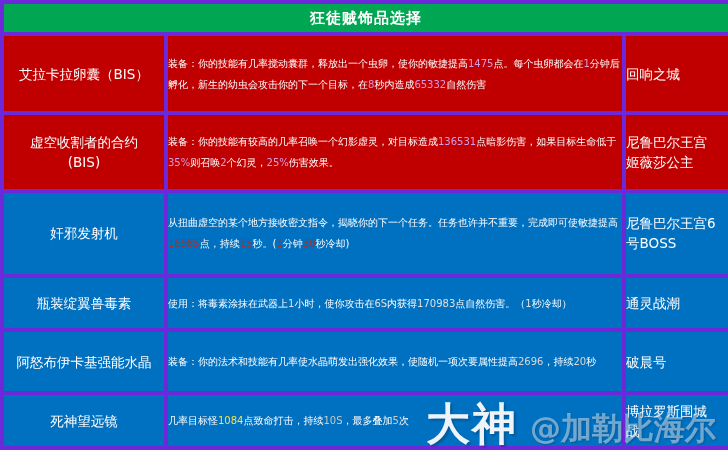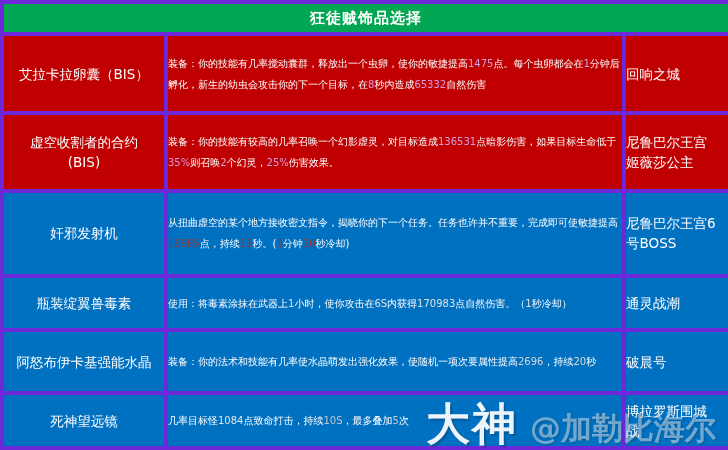--- a/index.html
+++ b/index.html
@@ -143,21 +143,21 @@
           <td class="attr-cell"><span>使用：将毒素涂抹在武器上</span><span style="color: rgb(224, 224, 224);">1</span><span>小时，使你攻击在</span><span style="color: rgb(224, 224, 224);">6S</span><span>内获得</span><span style="color: rgb(224, 224, 224);">170983</span><span>点自然伤害。（</span><span style="color: rgb(224, 224, 224);">1</span><span>秒冷却）</span></td>
           <td class="drop-cell">通灵战潮</td>
         </tr>
         <tr class="blue">
           <td class="name-cell">阿怒布伊卡基强能水晶</td>
           <td class="attr-cell"><span>装备：你的法术和技能有几率使水晶萌发出强化效果，使随机一项次要属性提高</span><span style="color: rgb(216, 216, 216);">2696</span><span>，持续</span><span style="color: rgb(216, 216, 216);">20</span><span>秒</span></td>
           <td class="drop-cell">破晨号</td>
         </tr>
         <tr class="blue">
           <td class="name-cell">死神望远镜</td>
-          <td class="attr-cell"><span>几率目标怪</span><span style="color: #e5e5e5;">1084</span><span>点致命打击，持续</span><span style="color: rgb(200, 200, 200);">10S</span><span>，最多叠加</span><span style="color: rgb(200, 200, 200);">5</span><span>次</span></td>
+          <td class="attr-cell"><span>几率目标怪</span><span style="color: #fde047;">1084</span><span>点致命打击，持续</span><span style="color: rgb(200, 200, 200);">10S</span><span>，最多叠加</span><span style="color: rgb(200, 200, 200);">5</span><span>次</span></td>
           <td class="drop-cell">博拉罗斯围城
 战</td>
         </tr>
       </tbody>
   </table>
 
   <div class="watermark">
     <span class="wm-logo">大神</span>
     <span class="wm-handle">@加勒比海尔</span>
   </div>

